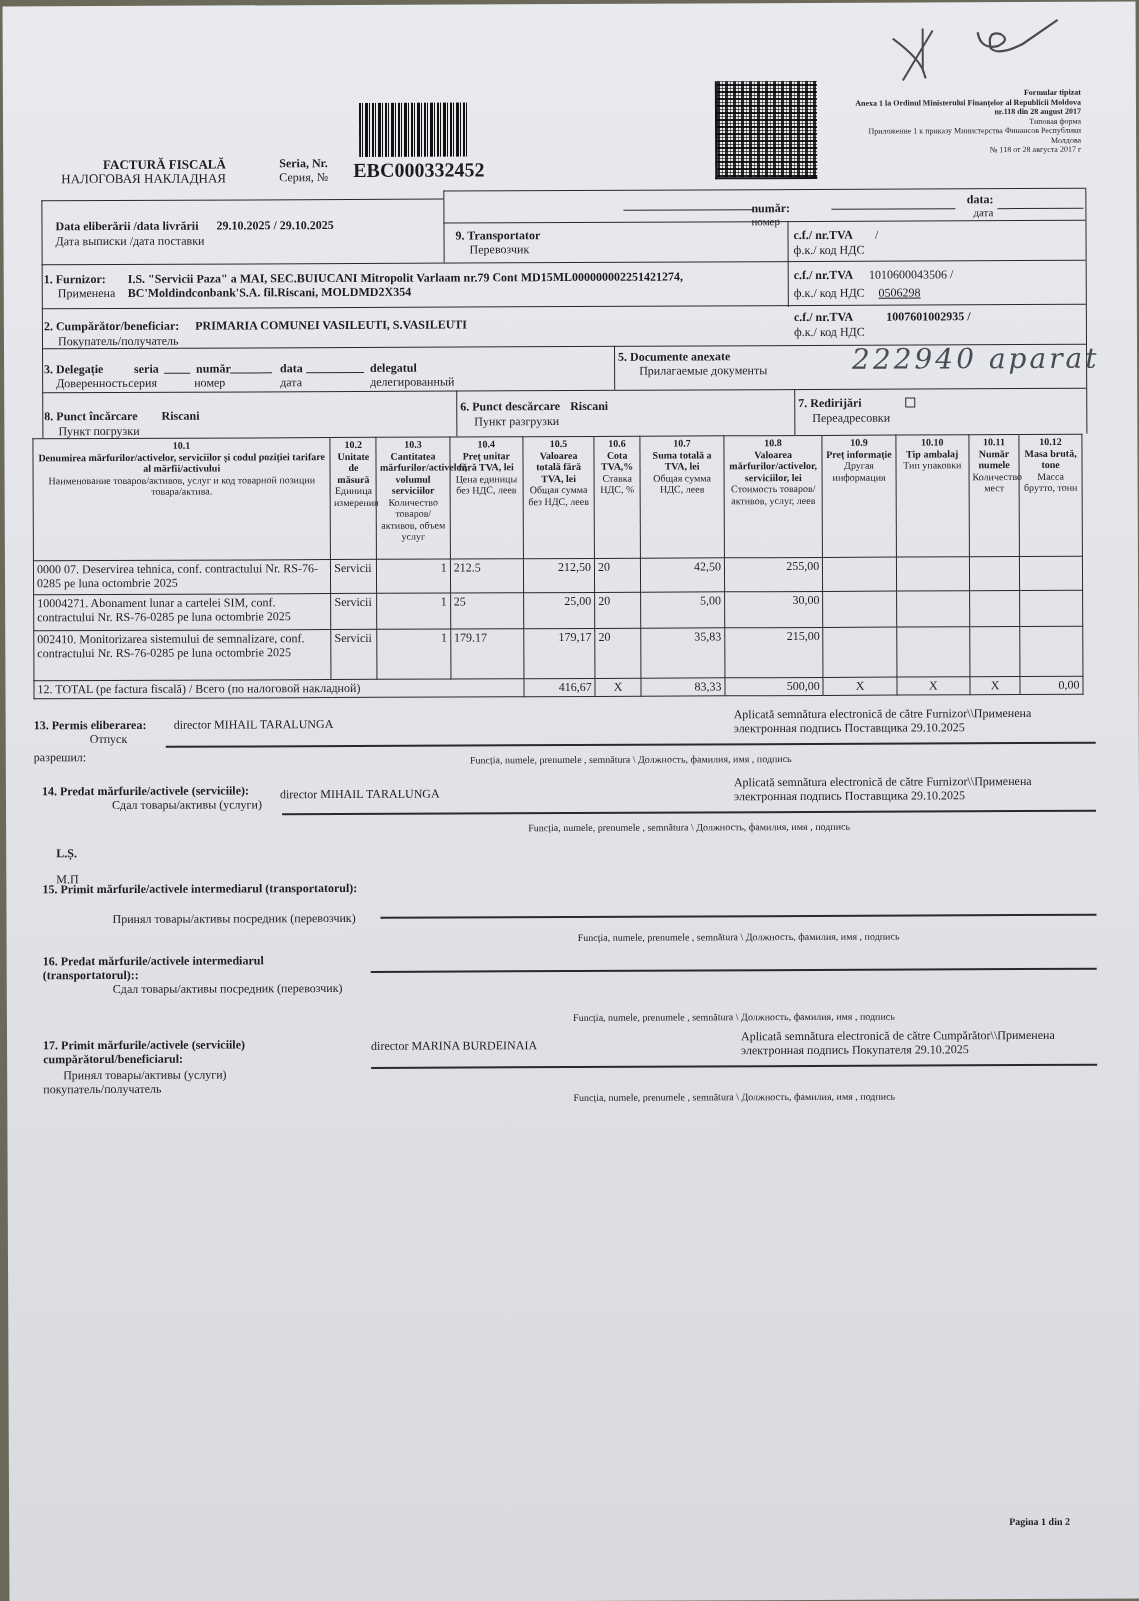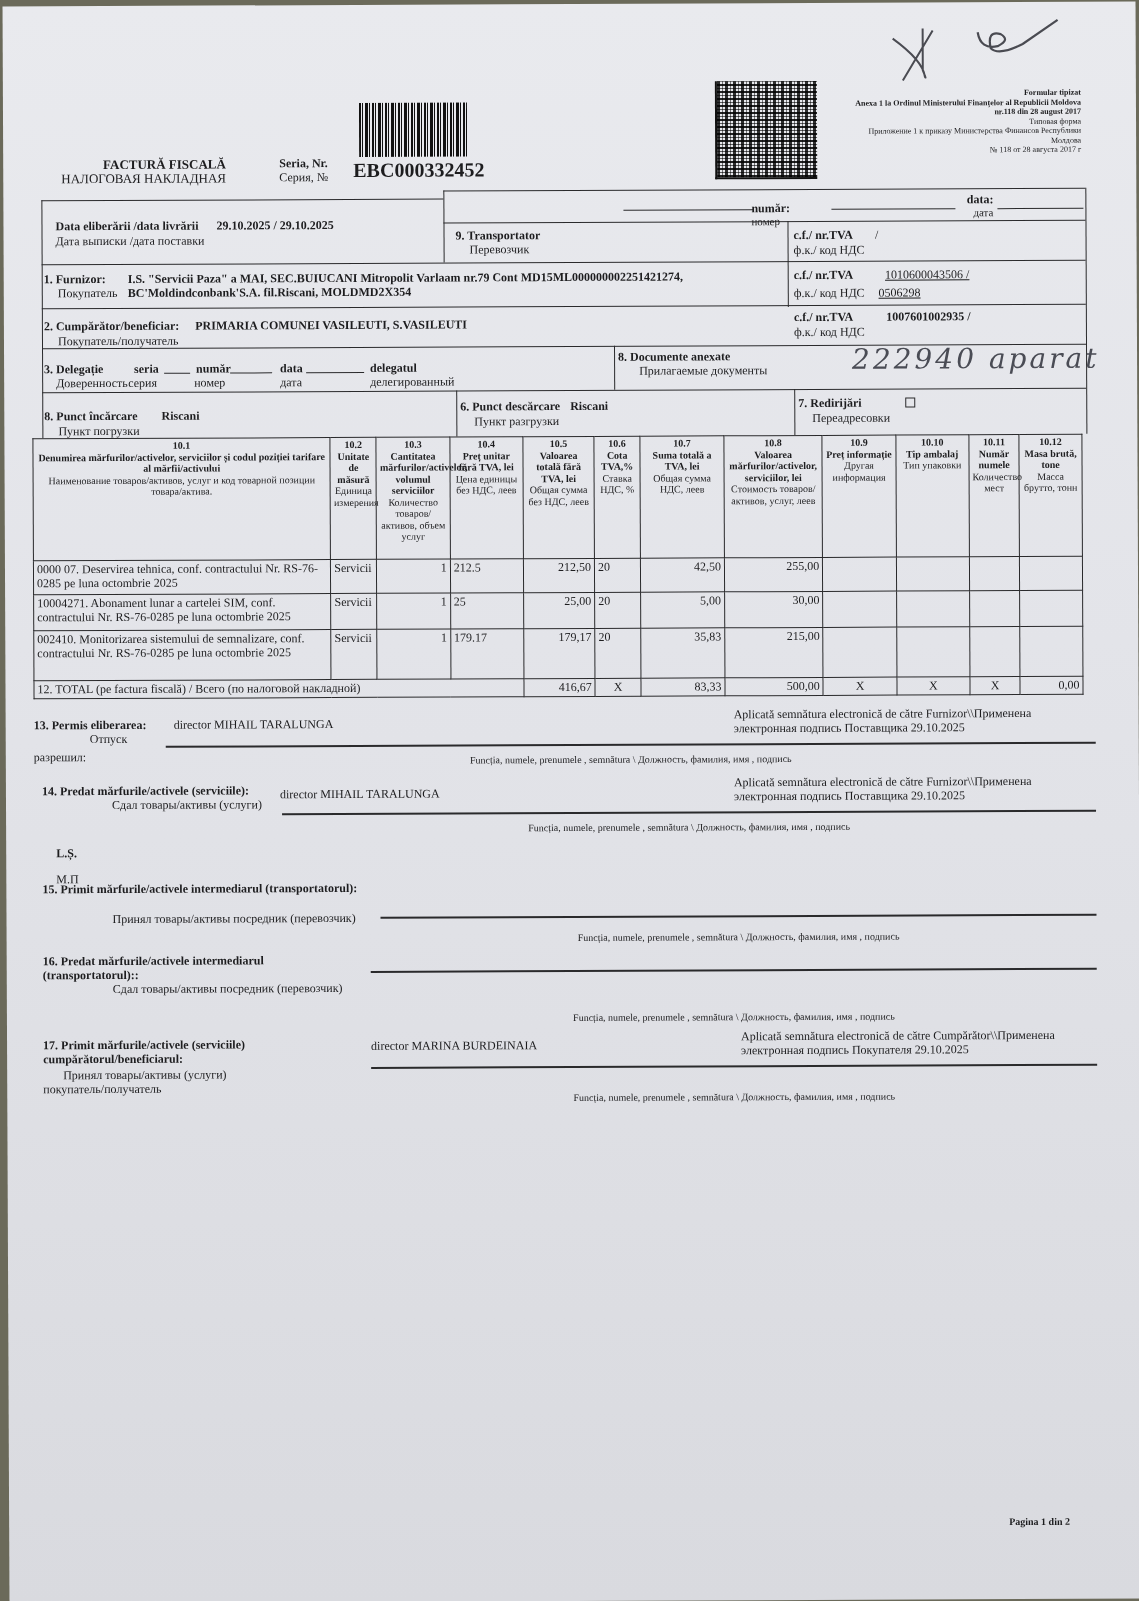--- a/index.html
+++ b/index.html
@@ -124,29 +124,29 @@
     <div class="t12" style="margin-left:14px;">Перевозчик</div>
   </div>
   <div class="abs" style="left:790px;top:222px;">
     <span class="b t12">c.f./ nr.TVA</span>
     <span class="t12" style="margin-left:18px;">/</span>
     <div class="t12">ф.к./ код НДС</div>
   </div>
 
   <div class="abs" style="left:40px;top:266px;">
     <div class="b t12">1. Furnizor:</div>
-    <div class="t12" style="margin-left:14px;">Покупатель</div>
+    <div class="t12" style="margin-left:14px;">Применена</div>
   </div>
   <div class="abs" style="left:124px;top:266px;">
     <div class="b t12">I.S. "Servicii Paza" a MAI, SEC.BUIUCANI Mitropolit Varlaam nr.79 Cont MD15ML000000002251421274,</div>
     <div class="b t12">BC'Moldindconbank'S.A. fil.Riscani, MOLDMD2X354</div>
   </div>
   <div class="abs" style="left:790px;top:262px;">
     <span class="b t12">c.f./ nr.TVA</span>
-    <span class="t12" style="margin-left:28px;text-decoration:underline;">1010600043506 /</span>
+    <span class="t12" style="margin-left:12px;">1010600043506 /</span>
     <div>
       <span class="t12">ф.к./ код НДС</span>
       <span class="t12" style="margin-left:10px;text-decoration:underline;">0506298</span>
     </div>
   </div>
 
   <div class="abs" style="left:40px;top:310px;">
     <span class="b t12">2. Cumpărător/beneficiar:</span>
     <span class="b t12" style="margin-left:12px;">PRIMARIA COMUNEI VASILEUTI, S.VASILEUTI</span>
     <div class="t12" style="margin-left:14px;">Покупатель/получатель</div>
@@ -169,21 +169,21 @@
       <span class="abs t12" style="left:150px;top:14px;">номер</span>
       <span class="abs b t12" style="left:236px;top:0;">data</span>
       <span class="abs" style="left:262px;top:11px;width:58px;border-top:1px solid #2a2a2c;"></span>
       <span class="abs t12" style="left:236px;top:14px;">дата</span>
       <span class="abs b t12" style="left:326px;top:0;">delegatul</span>
       <span class="abs t12" style="left:326px;top:14px;">делегированный</span>
     </div>
   </div>
 
   <div class="abs" style="left:614px;top:346px;">
-    <div class="b t12">8. Documente anexate</div>
+    <div class="b t12">5. Documente anexate</div>
     <div class="t12" style="margin-left:21px;">Прилагаемые документы</div>
   </div>
   <div class="abs handwrite" style="left:848px;top:340px;font-size:28px;letter-spacing:3px;">222940 aparat</div>
 
   <div class="abs" style="left:40px;top:400px;">
     <span class="b t12">8. Punct încărcare</span>
     <span class="b t12" style="margin-left:20px;">Riscani</span>
     <div class="t12" style="margin-left:14px;">Пункт погрузки</div>
   </div>
   <div class="abs" style="left:456px;top:392px;">

